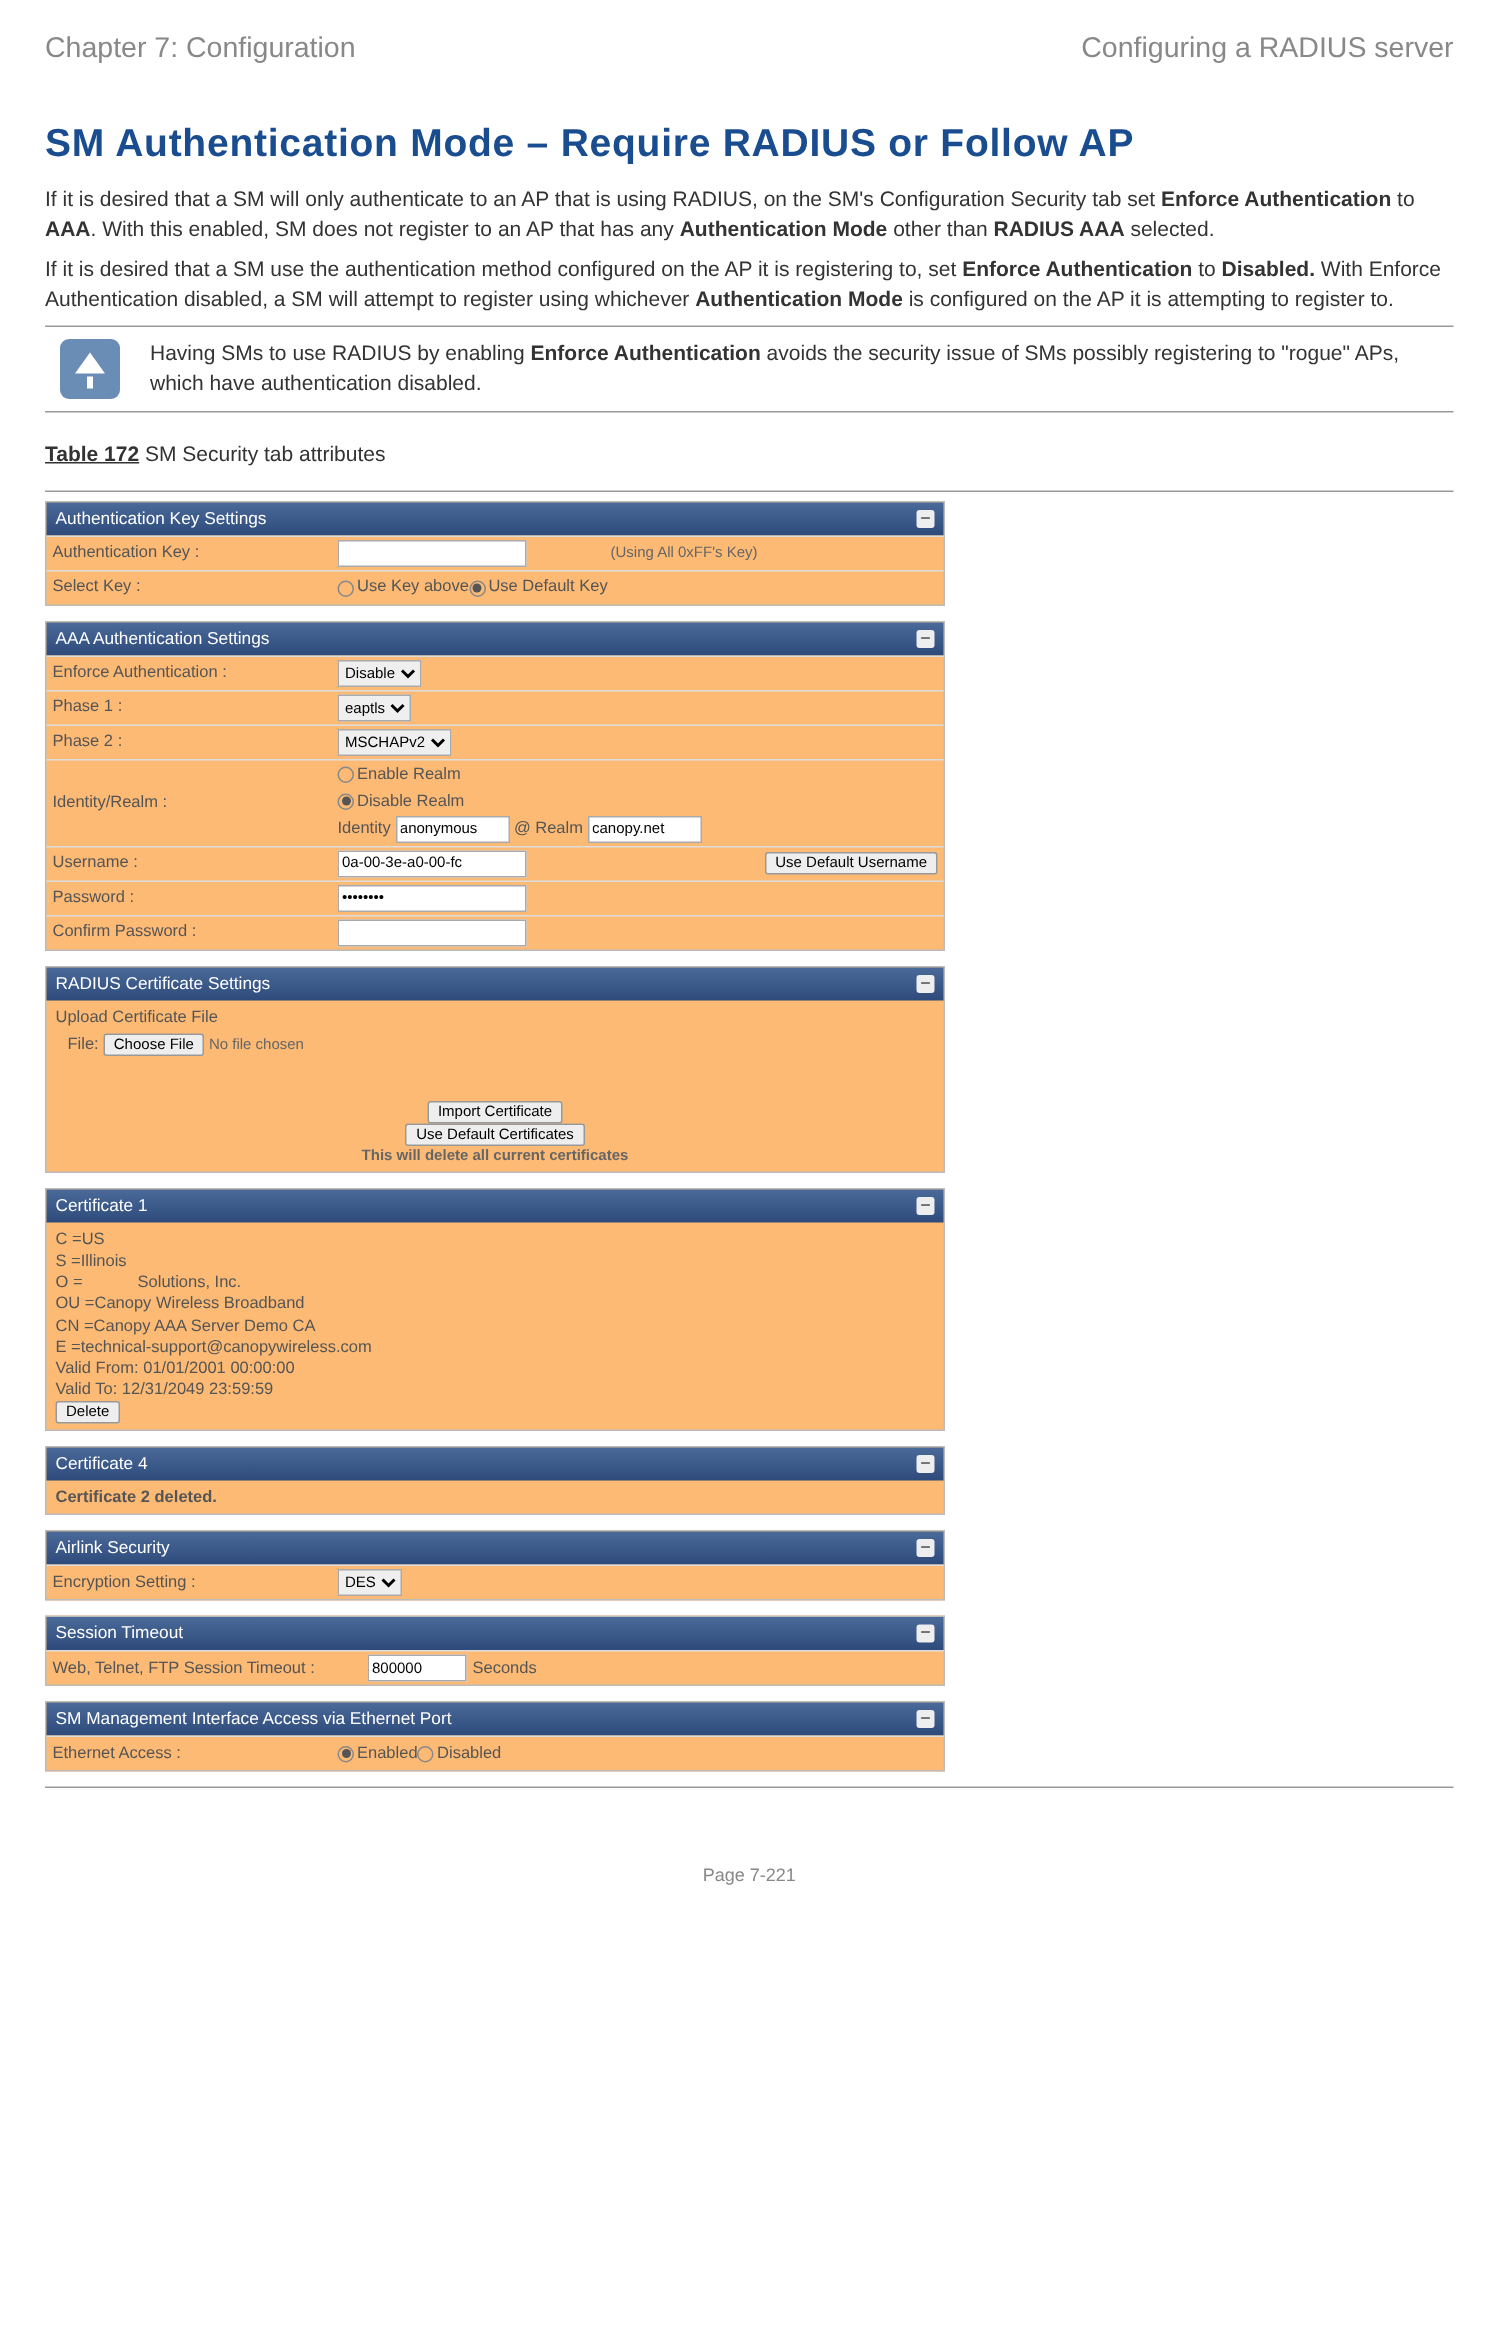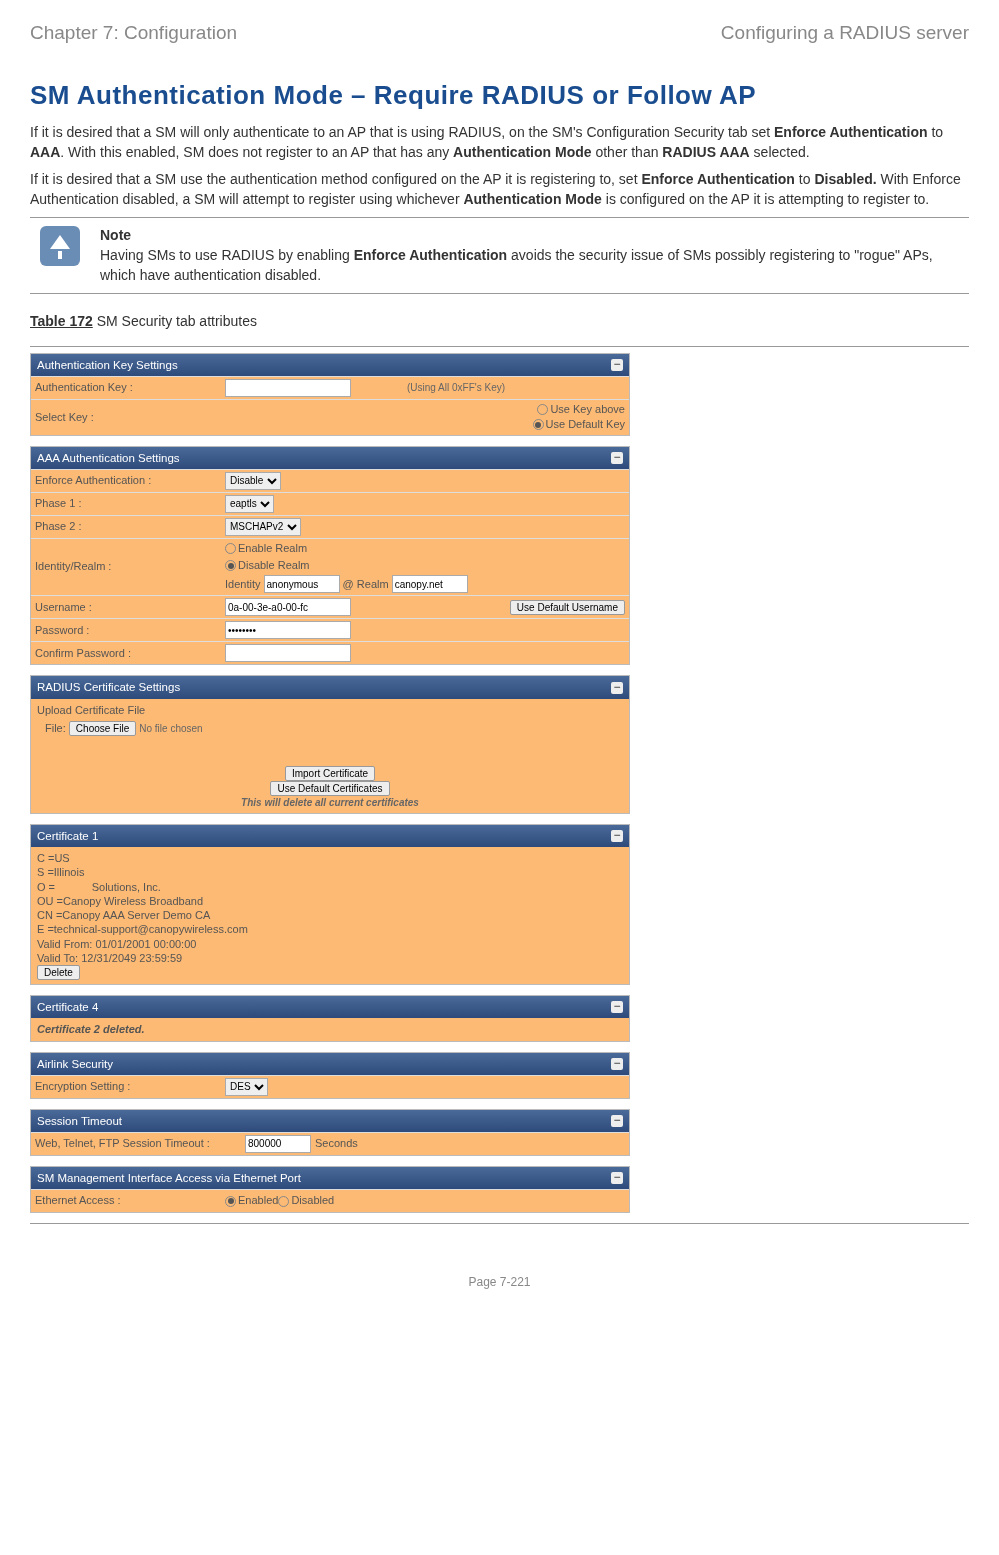--- a/index.html
+++ b/index.html
@@ -117,21 +117,21 @@
     height: 18px;
   }
   .btn {
     font-size: 10px;
     padding: 1px 6px;
     border: 1px solid #999;
     background: #eee;
     border-radius: 2px;
   }
   .small { font-size: 10px; color: #666; }
-  .italic { font-style: italic; }
+  .italic { }
   .center { text-align: center; }
   .cert-body {
     padding: 4px 6px;
     line-height: 1.3;
     color: #555;
   }
   .footer {
     text-align: center;
     color: #888;
     font-size: 12px;
@@ -161,21 +161,20 @@
 </p>
 
 <p class="body">
   <span>If it is desired that a SM use the authentication method configured on the AP it is registering to, set </span><span class="bold">Enforce Authentication</span><span> to </span><span class="bold">Disabled.</span><span> With Enforce Authentication disabled, a SM will attempt to register using whichever </span><span class="bold">Authentication Mode</span><span> is configured on the AP it is attempting to register to.</span>
 </p>
 
 <hr class="thin">
 <div class="note-block">
   <div class="note-icon"></div>
   <div class="note-text">
-    <div class="bold">Note</div>
     <div>
       <span>Having SMs to use RADIUS by enabling </span><span class="bold">Enforce Authentication</span><span> avoids the security issue of SMs possibly registering to "rogue" APs, which have authentication disabled.</span>
     </div>
   </div>
 </div>
 <hr class="thin">
 
 <p class="table-caption">
   <span class="bold" style="text-decoration: underline;">Table 172</span><span> SM Security tab attributes</span>
 </p>
@@ -190,21 +189,21 @@
       </div>
     <div class="row">
       <div class="label">Authentication Key :</div>
       <div class="ctrl">
           <input type="text" style="width: 120px;">
           <span class="small" style="margin-left:52px">(Using All 0xFF's Key)</span>
         </div>
     </div>
     <div class="row">
       <div class="label">Select Key :</div>
-      <div class="ctrl" style="flex-direction:column;align-items:flex-end;gap:0">
+      <div class="ctrl" style="flex-direction:row;align-items:flex-start;gap:0">
         <span class="radio">
             <span class="radio-dot"></span>
             <span>Use Key above</span>
           </span>
         <span class="radio">
             <span class="radio-dot checked"></span>
             <span>Use Default Key</span>
           </span>
       </div>
     </div>

